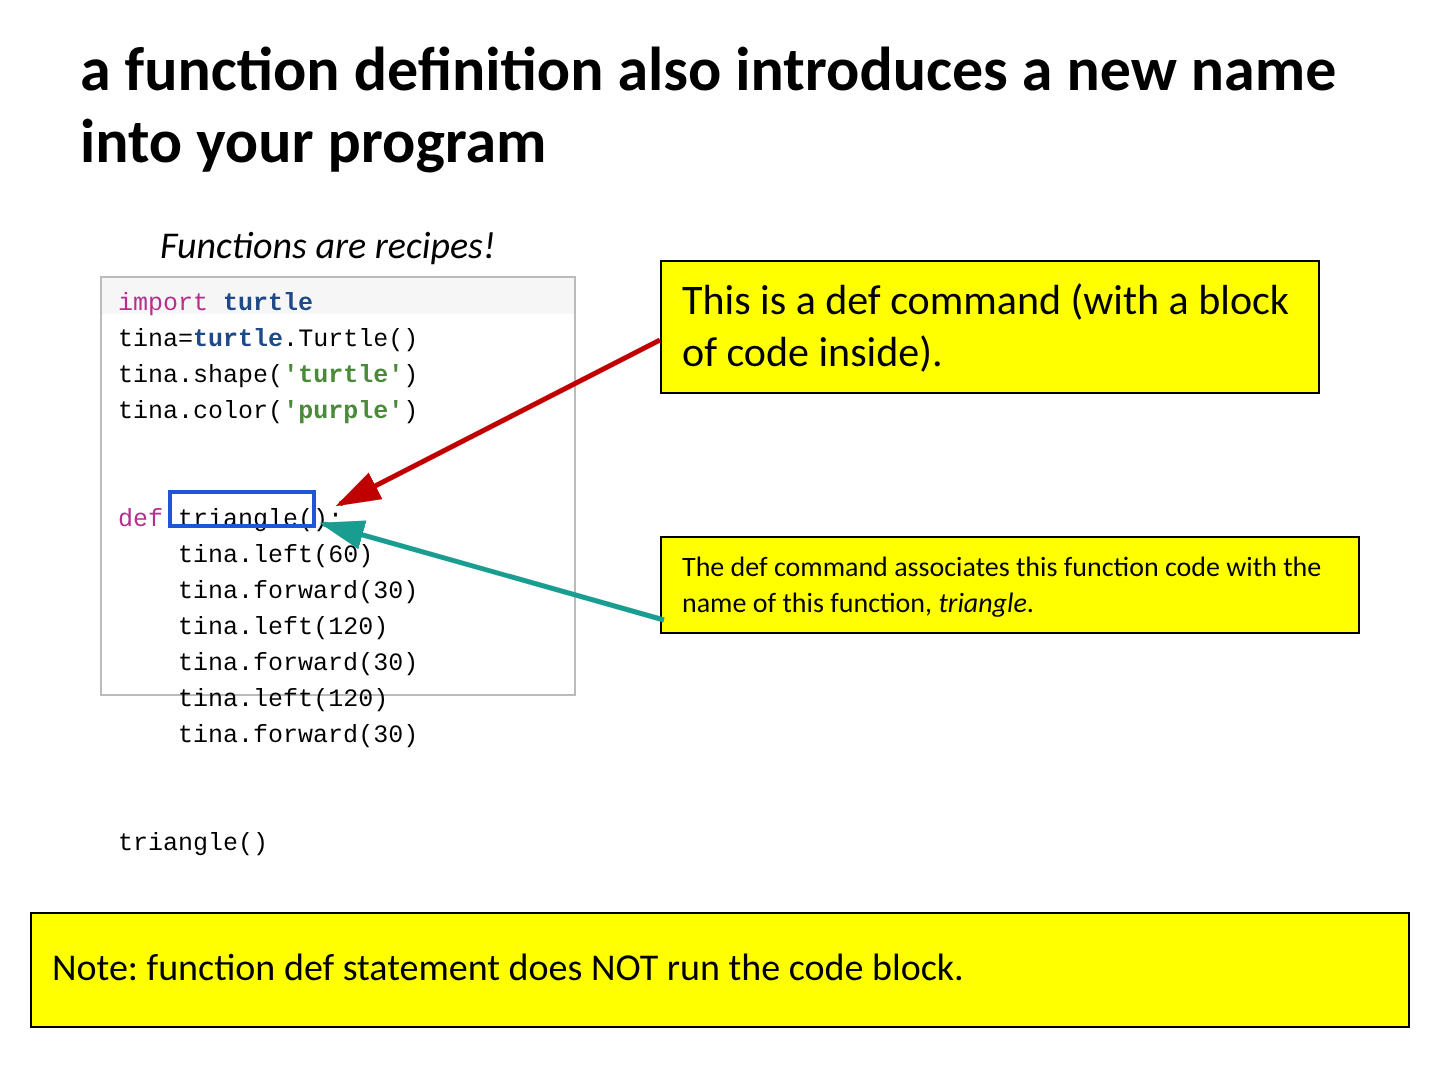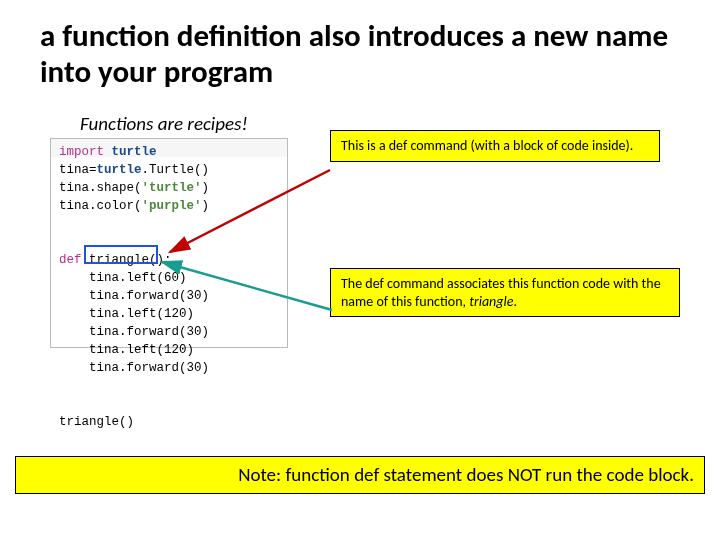--- a/index.html
+++ b/index.html
@@ -55,21 +55,21 @@
     background: transparent;
   }
   .callout1 {
     position: absolute;
     left: 330px;
     top: 130px;
     width: 330px;
     background: #ffff00;
     border: 1px solid #000;
     padding: 6px 10px;
-    font-size: 14px;
+    font-size: 21px;
     line-height: 1.25;
   }
   .callout2 {
     position: absolute;
     left: 330px;
     top: 268px;
     width: 350px;
     background: #ffff00;
     border: 1px solid #000;
     padding: 6px 10px;
@@ -77,24 +77,23 @@
     line-height: 1.25;
   }
   .italic { font-style: italic; }
   .bottom-note {
     position: absolute;
     left: 15px;
     top: 456px;
     width: 690px;
     background: #ffff00;
     border: 1px solid #000;
-    padding: 6px 10px;
+    padding: 16px 10px;
     font-size: 19px;
     line-height: 1.25;
-    text-align: right;
   }
   .arrow-svg {
     position: absolute;
     left: 0;
     top: 0;
     width: 720px;
     height: 540px;
     pointer-events: none;
   }
 </style>

